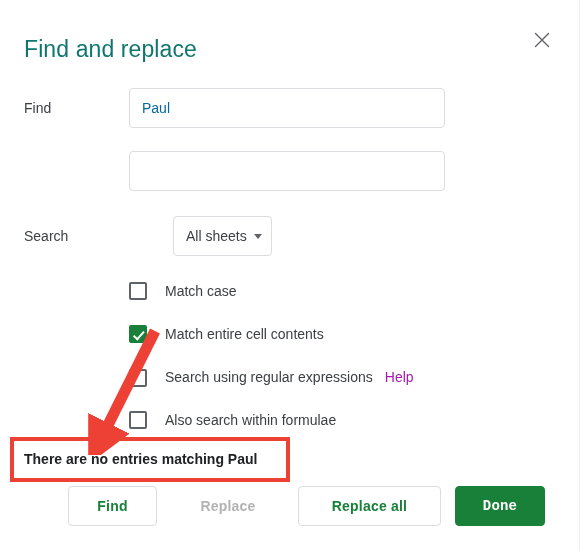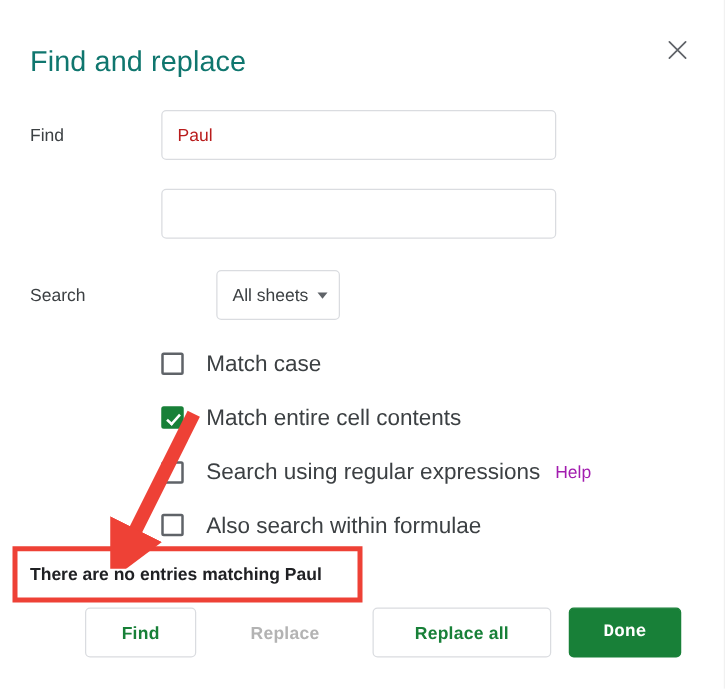--- a/index.html
+++ b/index.html
@@ -74,21 +74,21 @@
     position: absolute;
     left: 129px;
     width: 316px;
     height: 40px;
     box-sizing: border-box;
     border: 1px solid #dadce0;
     border-radius: 4px;
     background: #ffffff;
     font-family: "Liberation Sans", sans-serif;
     font-size: 14px;
-    color: #b91c1c;
+    color: #0369a1;
     padding: 0 12px;
     outline: none;
   }
   .text-field::placeholder { color: #80868b; }
 
   .select-box {
     position: absolute;
     left: 131px;
     width: 99px;
     height: 40px;
@@ -146,21 +146,21 @@
     left: 4.5px;
     top: 1.5px;
     width: 4px;
     height: 8.5px;
     border: solid #ffffff;
     border-width: 0 2px 2px 0;
     transform: rotate(42deg);
   }
   .check-label {
     margin-left: 18px;
-    font-size: 18px;
+    font-size: 14px;
     color: #3c4043;
     line-height: 20px;
     white-space: nowrap;
     cursor: pointer;
   }
   .help-link {
     margin-left: 12px;
     font-size: 14px;
     color: #a21caf;
     line-height: 20px;

